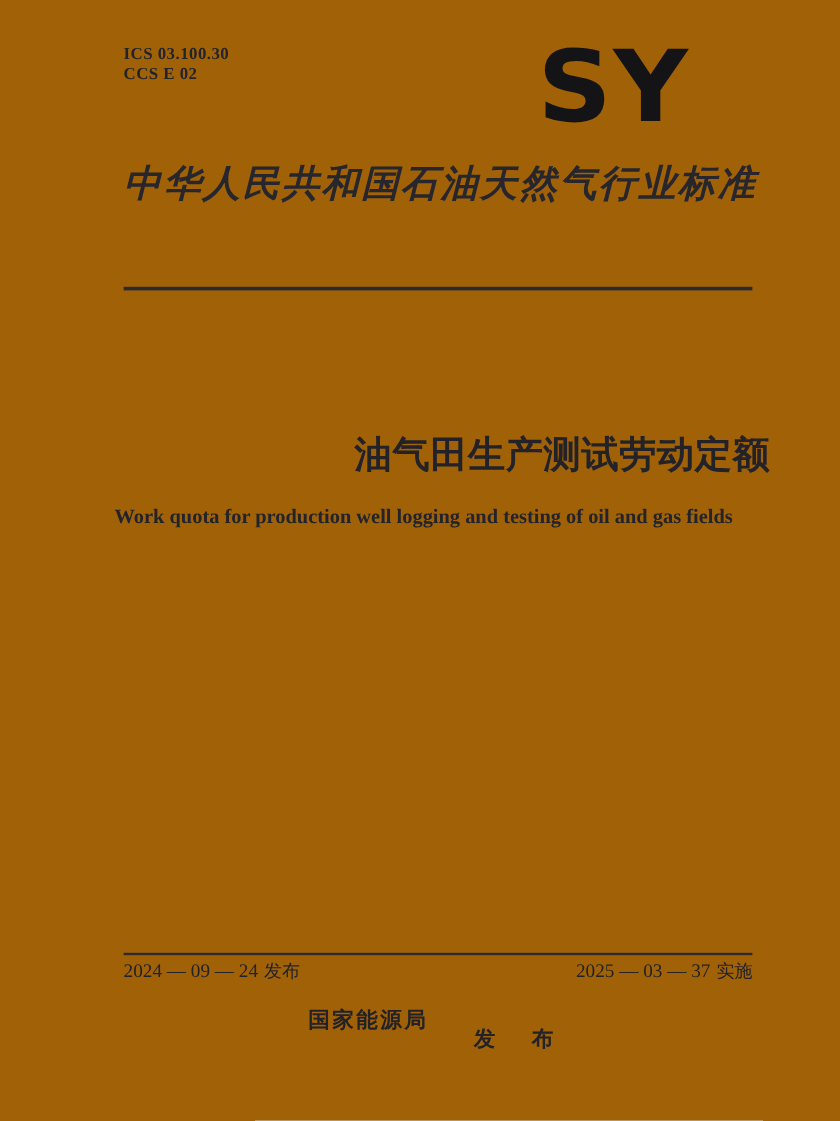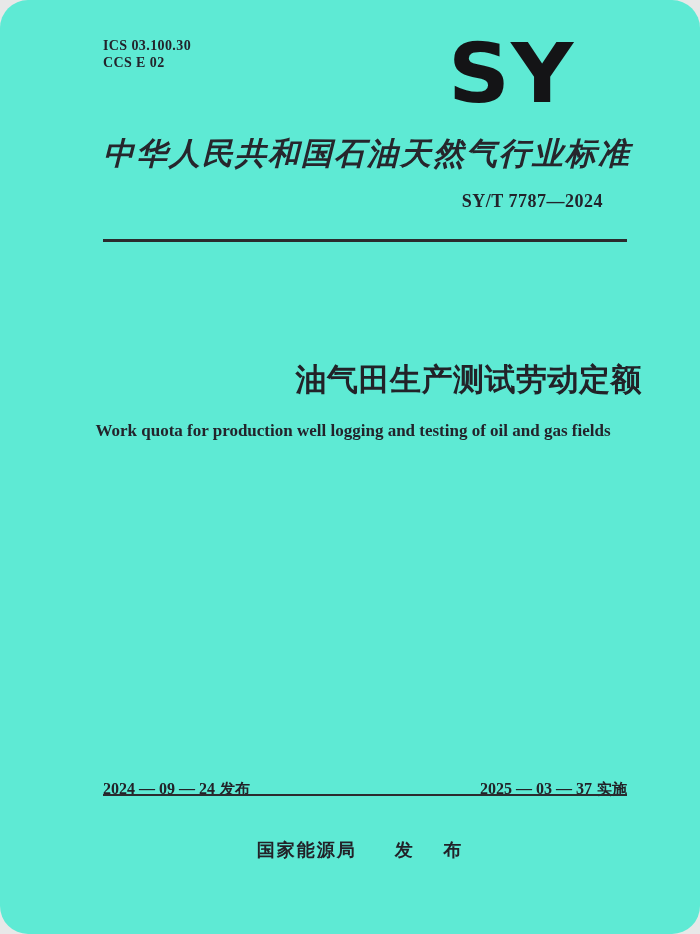--- a/index.html
+++ b/index.html
@@ -2,25 +2,24 @@
 <html><head>
 <meta charset="utf-8">
 <style>
   * { margin: 0; padding: 0; box-sizing: border-box; }
   html, body { background: #e8e8e8; }
   .page {
     position: relative;
     width: 700px;
     height: 934px;
     margin: 0 auto;
-    background: #5eead4;
+    background: #a16207;
     overflow: hidden;
     font-family: "Liberation Serif", "DejaVu Serif", serif;
     color: #1e1e24;
-    border-radius: 28px;
   }
 
   
   .codes {
     position: absolute;
     left: 103px;
     top: 37px;
     font-family: "Liberation Serif", "DejaVu Serif", serif;
     font-weight: bold;
     font-size: 14px;
@@ -109,27 +108,27 @@
     font-weight: bold;
     font-size: 17px;
     line-height: 22px;
     color: #23232b;
   }
 
   
   .dates-row {
     position: absolute;
     left: 103px;
-    top: 780px;
+    top: 800px;
     width: 524px;
     display: flex;
     justify-content: space-between;
     align-items: baseline;
     font-family: "Liberation Serif", "DejaVu Serif", serif;
-    font-weight: bold;
+    font-weight: normal;
     font-size: 16px;
     color: #222228;
     white-space: nowrap;
   }
   .dates-row .cjk {
     font-family: "DejaVu Sans", "Liberation Sans", sans-serif;
     font-size: 15px;
     margin-left: 5px;
   }
 
@@ -152,37 +151,36 @@
     justify-content: center;
     align-items: flex-start;
     font-family: "DejaVu Sans", "Liberation Sans", sans-serif;
     font-weight: bold;
     font-size: 18px;
     letter-spacing: 2px;
     color: #222228;
     white-space: nowrap;
   }
   .issuer-row .gap { display: inline-block; width: 38px; }
-  .issuer-row .issue-label { letter-spacing: 12px; }
+  .issuer-row .issue-label { letter-spacing: 12px; margin-top: 16px; }
 </style>
 </head>
 <body>
 
 <div class="page">
 
   <div class="codes">
     <div>ICS 03.100.30</div>
     <div>CCS E 02</div>
   </div>
 
   <div class="logo">SY</div>
 
   <div class="std-type">中华人民共和国石油天然气行业标准</div>
 
-  <div class="std-number">SY/T 7787—2024</div>
 
   <div class="rule-top"></div>
 
   <div class="title-cn">油气田生产测试劳动定额</div>
 
   <div class="title-en">Work quota for production well logging and testing of oil and gas fields</div>
 
   <div class="dates-row">
     <div>
       <span>2024 — 09 — 24</span><span class="cjk">发布</span>

